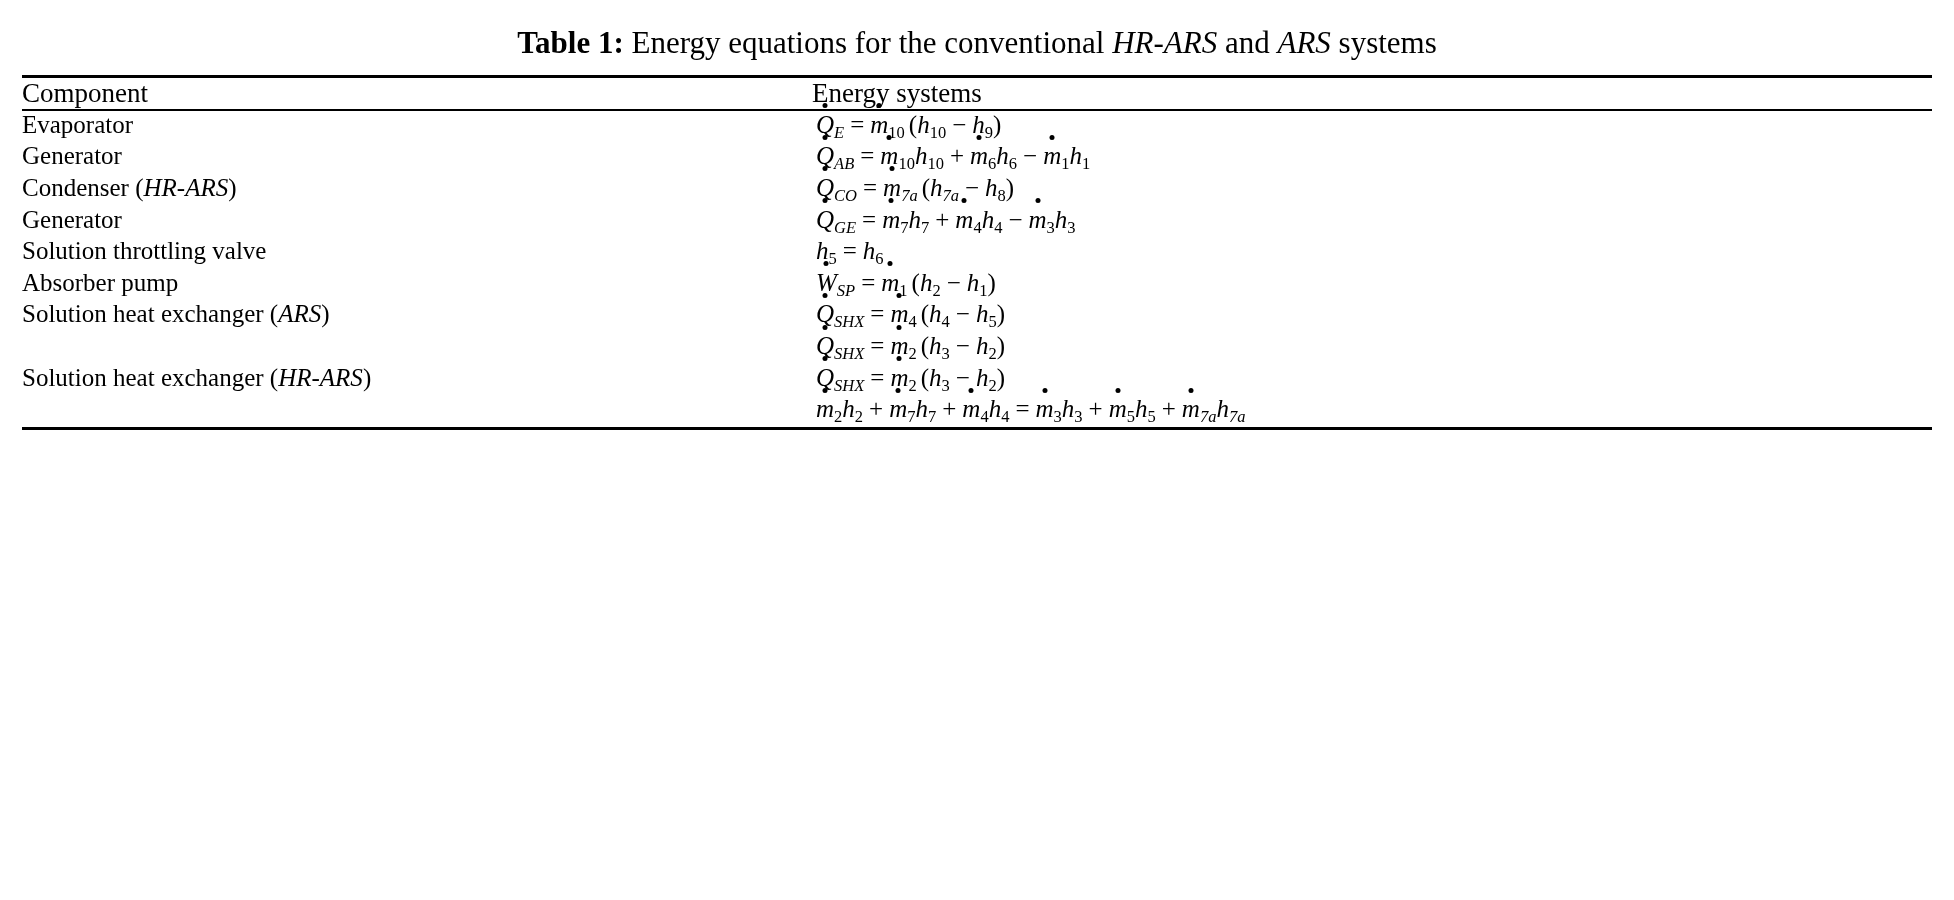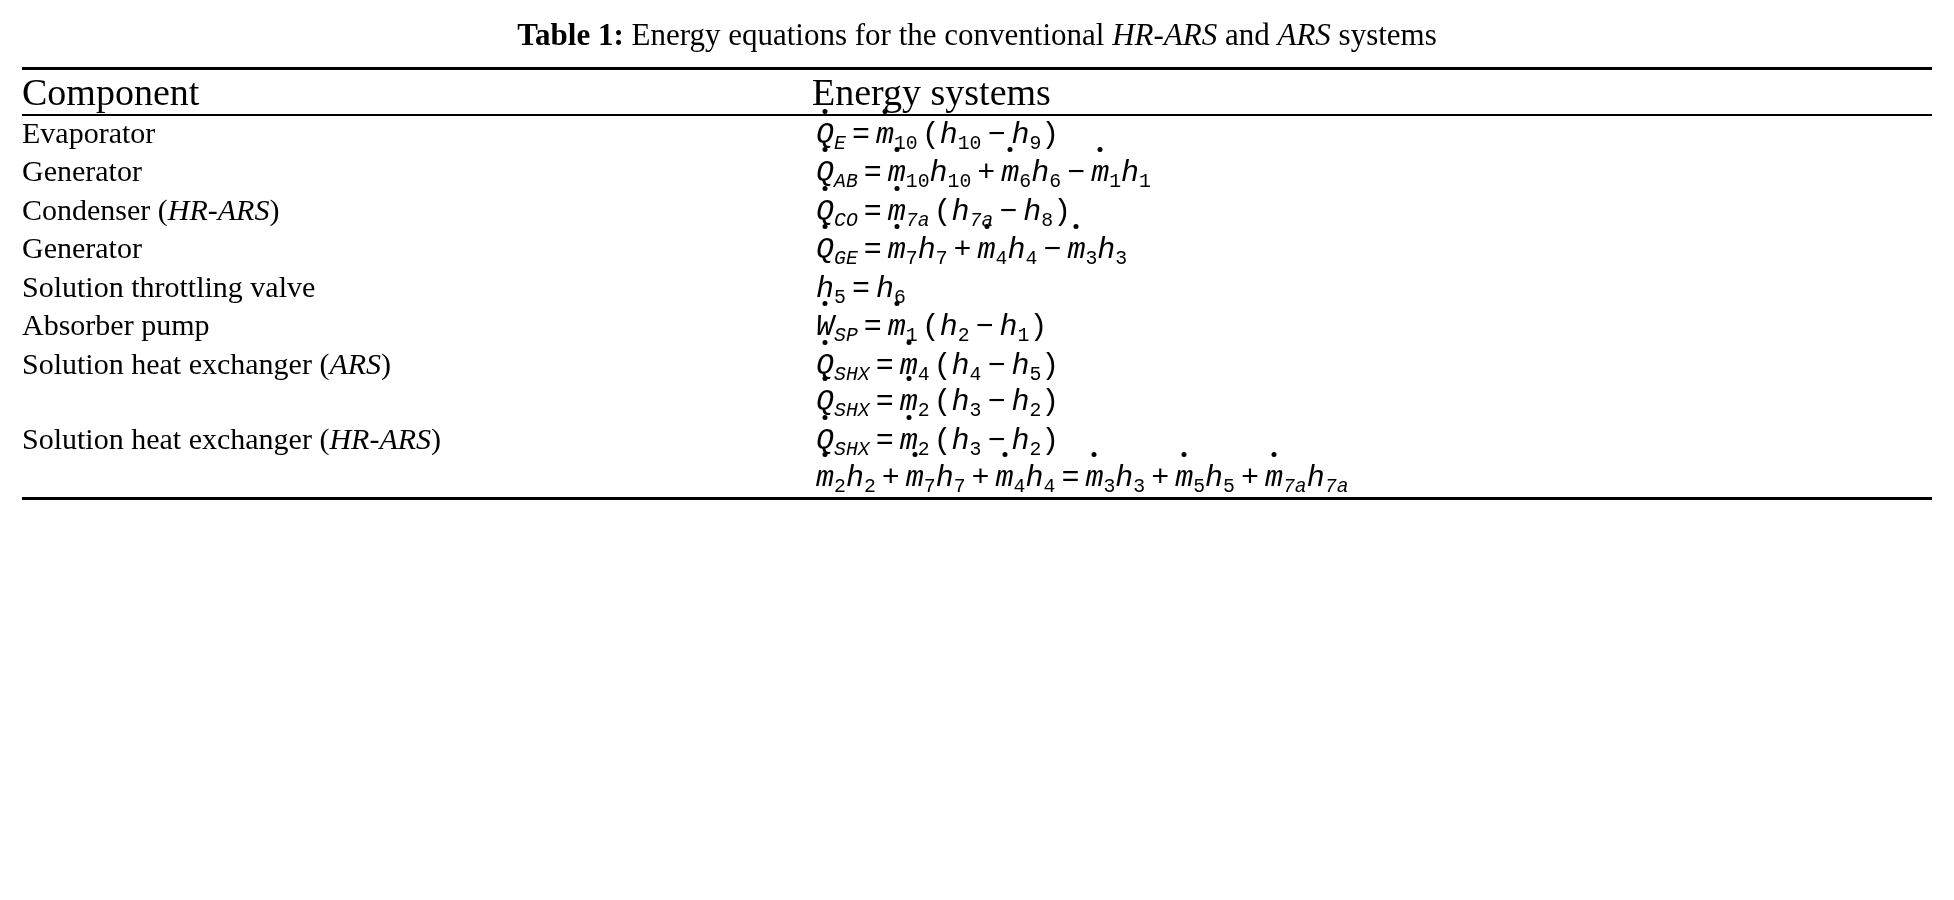--- a/index.html
+++ b/index.html
@@ -11,21 +11,21 @@
     font-family: "Liberation Serif", "DejaVu Serif", serif;
     color: #000000;
     width: 1954px;
     height: 900px;
     overflow: hidden;
   }
   .page {
     width: 1954px;
     height: 660px;
     box-sizing: border-box;
-    padding: 8px 22px;
+    padding: 16px 22px;
     position: relative;
   }
   .caption {
     text-align: center;
     font-size: 31px;
     line-height: 1.25;
     padding: 8px 0 12px 0;
     white-space: nowrap;
   }
   .caption .cap-label {
@@ -50,32 +50,31 @@
   }
   table.tbl td, table.tbl th {
     text-align: left;
     vertical-align: baseline;
     padding: 0;
     font-weight: normal;
   }
   .col-a { width: 790px; }
   .col-b { width: auto; }
   .head-row td {
-    font-size: 38px;
+    font-size: 27px;
     padding: 13px 0 14px 0;
   }
   .body-row td {
-    font-size: 30px;
+    font-size: 25px;
     padding: 6px 0 7px 0;
     white-space: nowrap;
     margin-top: 27px;
   }
   .body-row td.eq {
     padding-left: 4px;
-    font-family: Liberation Mono, monospace;
   }
   .first-body td { padding-top: 15px; }
   .last-body td { padding-bottom: 14px; }
 
   
   .m { font-style: italic; }
   sub {
     font-size: 0.66em;
     vertical-align: -0.28em;
     font-style: normal;

